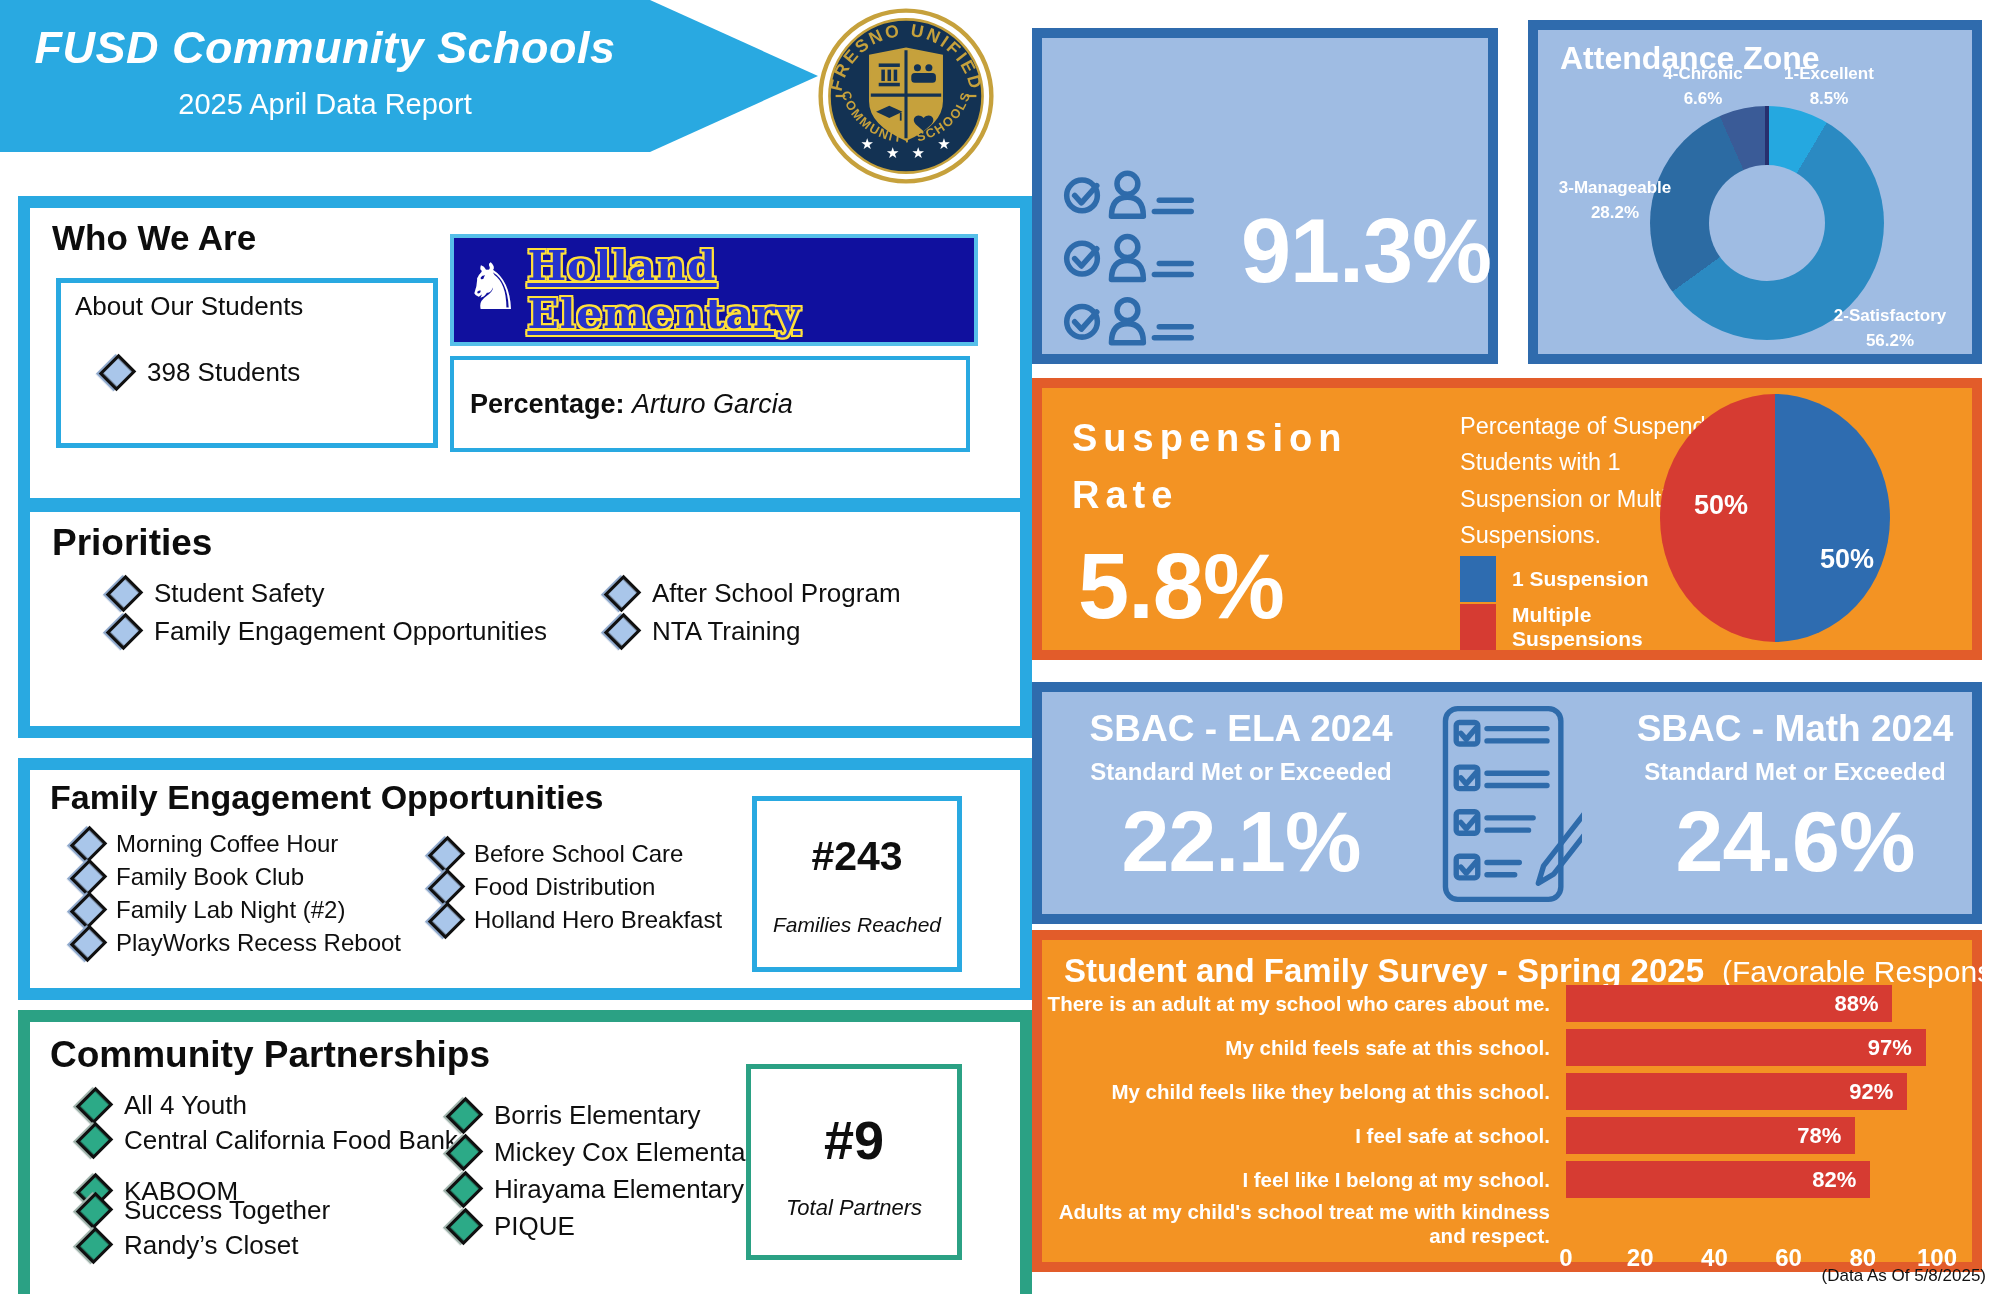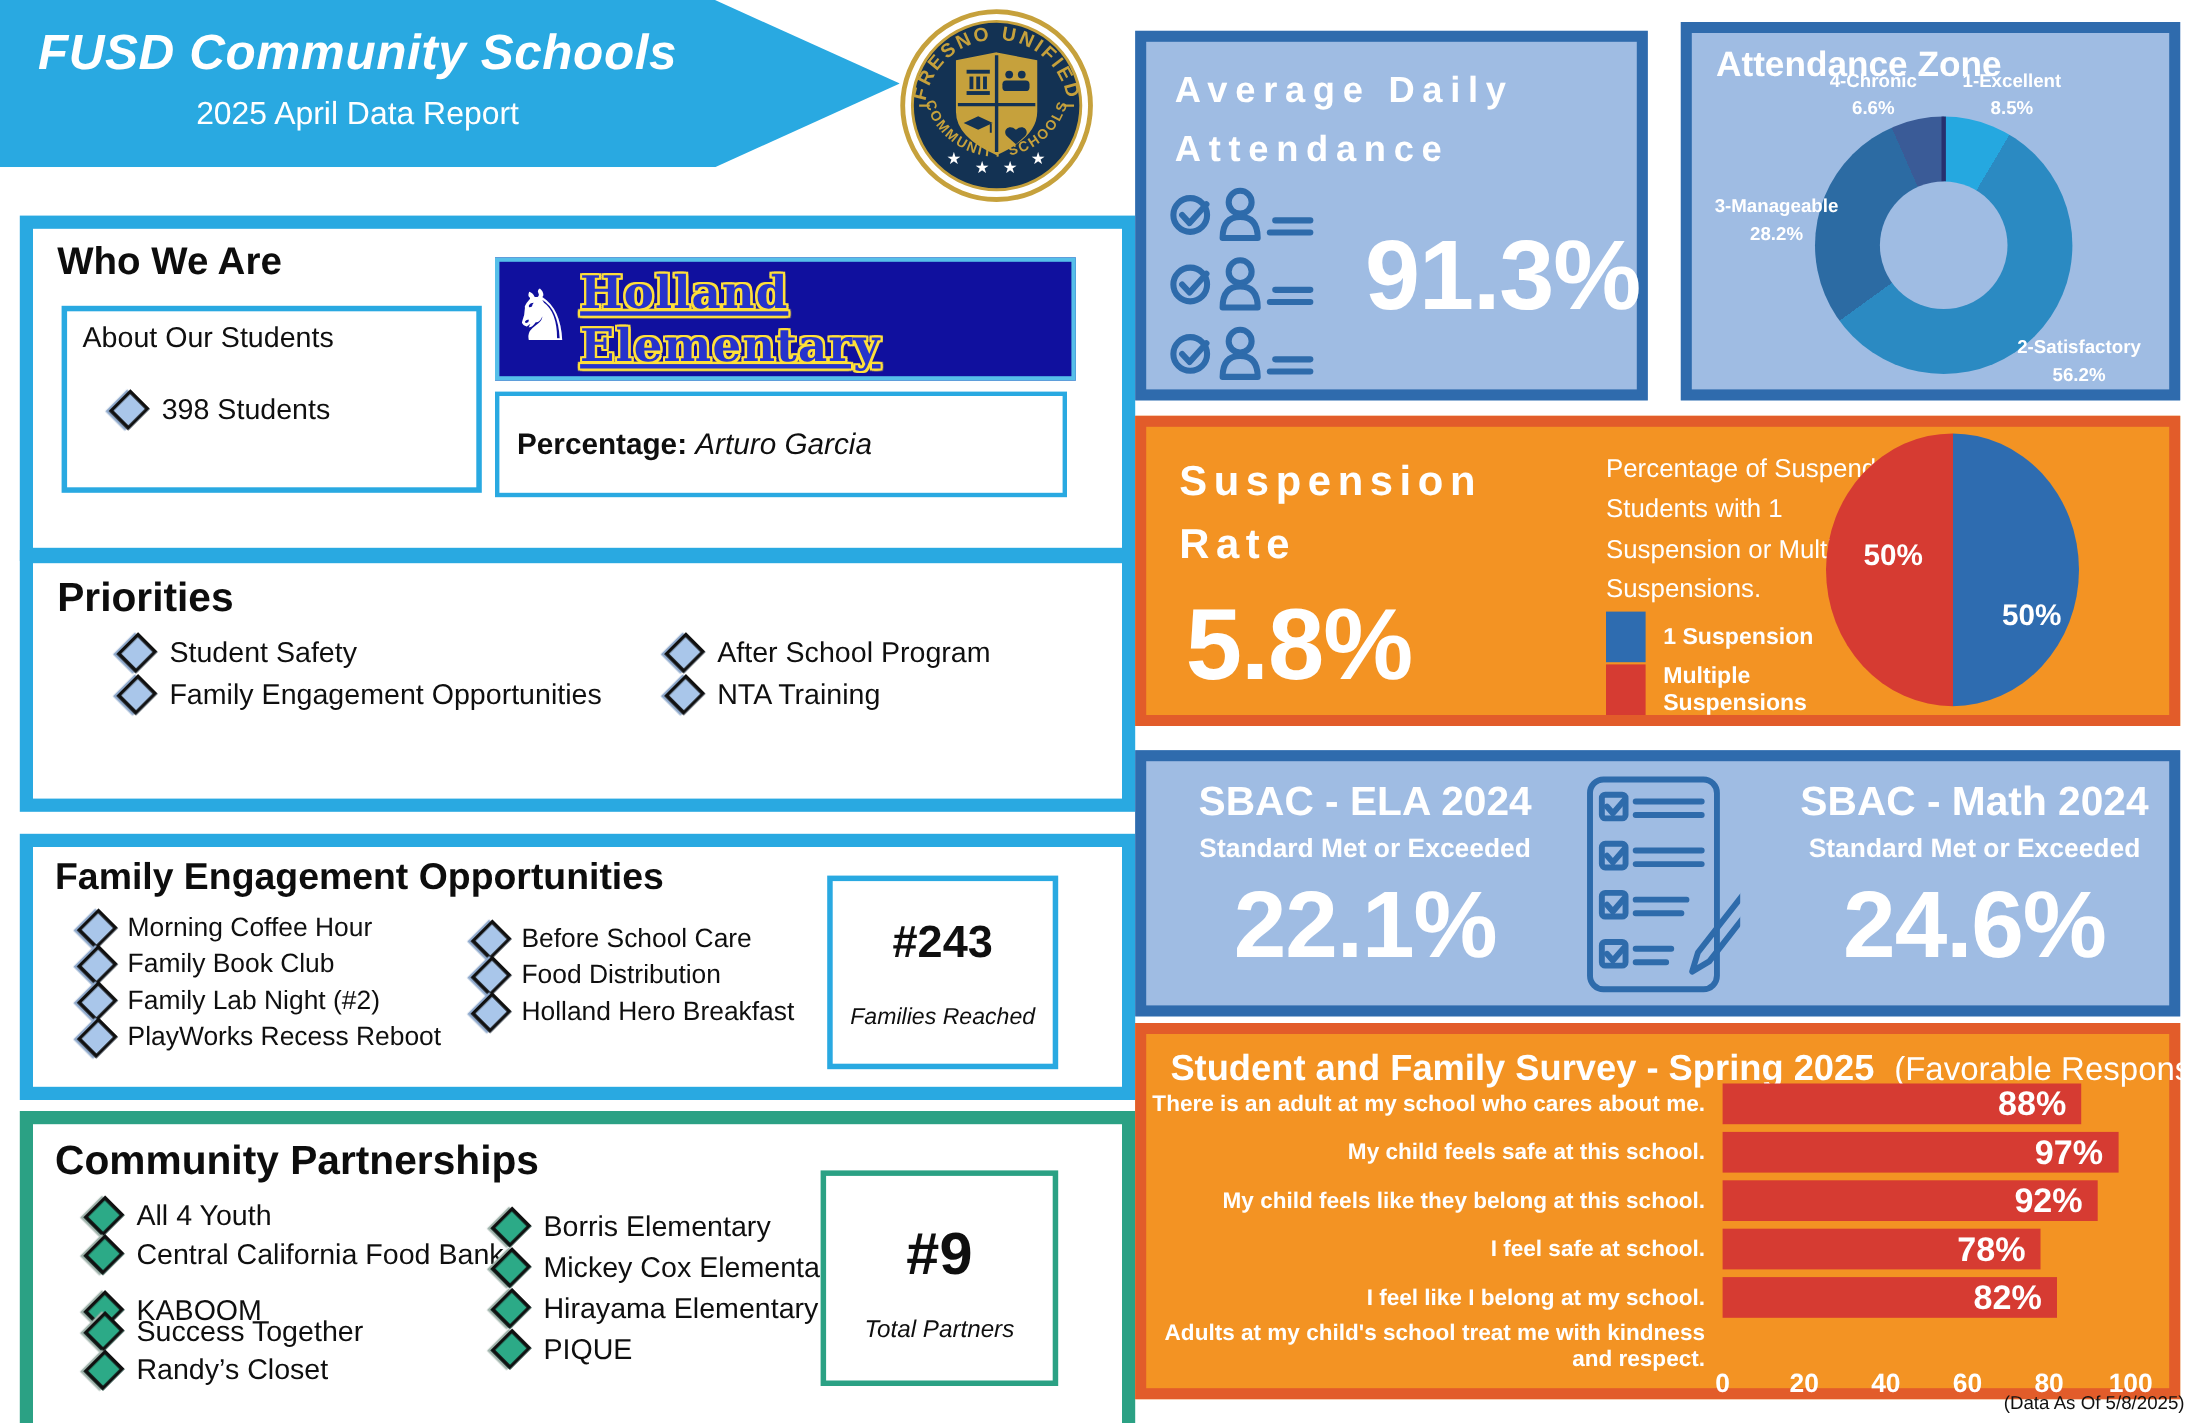--- a/index.html
+++ b/index.html
@@ -67,21 +67,21 @@
 
   
   .survey-title{left:22px;top:12px;color:#fff;font-size:33px;white-space:nowrap;}
   .survey-title .b{font-weight:800;}
   .survey-title .n{font-weight:400;font-size:30px;margin-left:18px;}
   .srow{position:absolute;left:0;width:930px;height:37px;}
   .slabel{position:absolute;left:0;top:0;width:508px;height:37px;display:flex;align-items:center;justify-content:flex-end;
           color:#fff;font-weight:800;font-size:20.5px;text-align:right;}
   .bararea{position:absolute;left:524px;top:0;width:371px;height:37px;}
   .bar{position:absolute;left:0;top:0;height:37px;background:#d63b32;display:flex;align-items:center;justify-content:flex-end;
-       padding-right:14px;box-sizing:border-box;color:#fff;font-weight:800;font-size:31px;}
+       padding-right:14px;box-sizing:border-box;color:#fff;font-weight:800;font-size:22px;}
   .axis{position:absolute;left:524px;top:304px;width:371px;height:30px;}
   .tick{position:absolute;transform:translateX(-50%);color:#fff;font-weight:800;font-size:24px;}
 
   .footer-note{right:14px;top:1266px;font-size:17px;color:#111;}
 </style>
 </head>
 <body>
 
 <div class="stage">
 
@@ -249,24 +249,20 @@
         <span class="dia green"></span>
         <span>PIQUE</span>
       </div>
     <div class="innerbox green" style="left:716px;top:42px;width:206px;height:186px;">
       <div class="statval" style="top:40px;font-size:54px;">#9</div>
       <div class="statlbl" style="top:126px;font-size:22px;">Total Partners</div>
     </div>
   </div>
 
   <div class="abs bluepanel" style="left:1032px;top:28px;width:466px;height:336px;">
-    <div class="abs att-title">
-      <div>Average Daily</div>
-      <div>Attendance</div>
-    </div>
     <svg class="abs" style="left:14px;top:128px;" width="160" height="184" viewBox="0 0 240 300" fill="none" stroke="#2e6bab" stroke-width="9" stroke-linecap="round" stroke-linejoin="round">
       <defs>
         <g id="arow">
           <circle cx="32" cy="48" r="25"></circle>
           <path d="M20 48 l11 12 l25 -28"></path>
           <circle cx="106" cy="29" r="17"></circle>
           <path d="M80 82 q0 -31 26 -31 q26 0 26 31 z"></path>
           <path d="M158 56 h52"></path>
             <path d="M150 74 h60"></path>
         </g>

